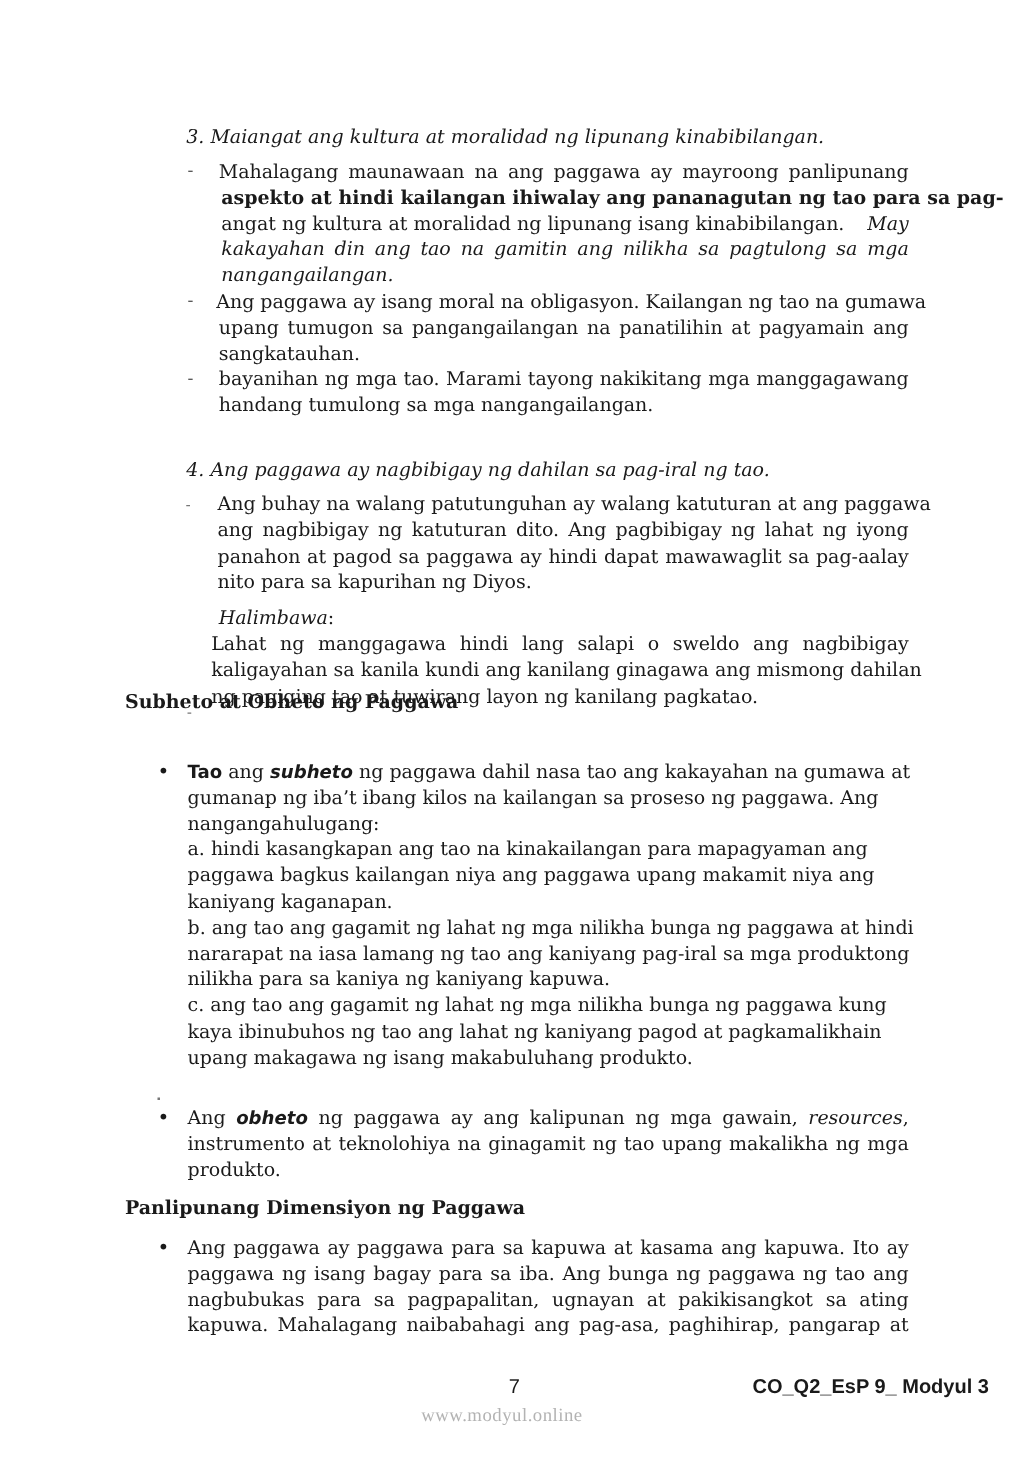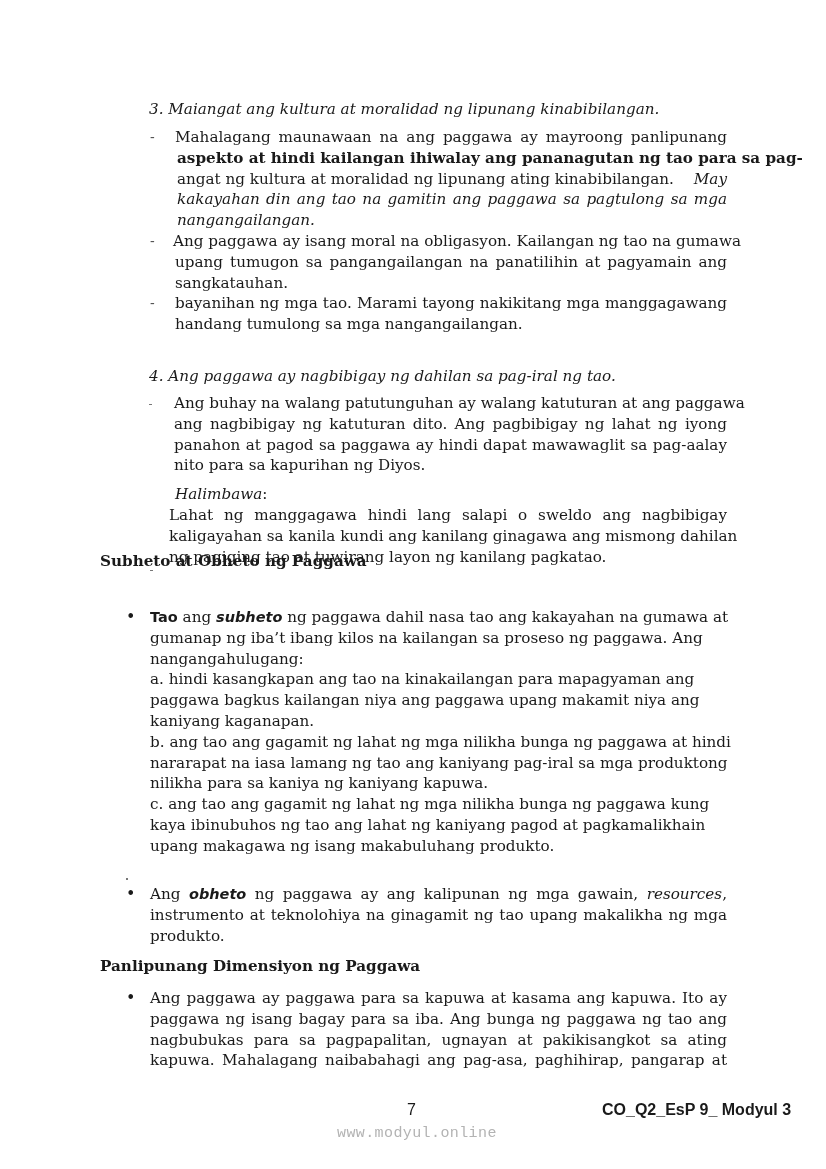--- a/index.html
+++ b/index.html
@@ -13,36 +13,36 @@
   .para { position: absolute; font-size: 15.2px; line-height: 20.8px; text-align: justify; }
   .para .ln { display: block; text-align: justify; text-align-last: justify; height: 20.8px; white-space: nowrap; overflow: visible; }
   .para .ln.last { text-align-last: left; }
   .ital { font-style: italic; }
   .bold { font-weight: bold; }
   .dash { position: absolute; font-size: 14px; color: #555; }
   .bullet { position: absolute; font-size: 16px; line-height: 20px; }
   .heading { position: absolute; font-weight: bold; font-size: 15.2px; }
   .footer-num { position: absolute; font-family: "Liberation Sans", sans-serif; font-size: 16px; }
   .footer-code { position: absolute; font-family: "Liberation Sans", sans-serif; font-weight: bold; font-size: 16px; }
-  .watermark { position: absolute; font-family: Liberation Mono, monospace; font-size: 15px; color: #b3b3b3; letter-spacing: 0.4px; text-align: right; }
+  .watermark { position: absolute; font-family: Liberation Serif, serif; font-size: 15px; color: #b3b3b3; letter-spacing: 0.4px; text-align: right; }
   .tiny-mark { position: absolute; width: 3px; height: 1px; background: #777; }
 </style>
 </head>
 <body>
 
 <div class="page">
 
   <div class="t ital" style="left:149px; top:99px;">3. Maiangat ang kultura at moralidad ng lipunang kinabibilangan.</div>
 
   <span class="dash" style="left:150px; top:129px;">-</span>
   <div class="para" style="left:175px; top:127px; width:552px;">
     <span class="ln">Mahalagang maunawaan na ang paggawa ay mayroong panlipunang</span>
     <span class="ln" style="padding-left:2px;font-weight:bold;">aspekto at hindi kailangan ihiwalay ang pananagutan ng tao para sa pag-</span>
-    <span class="ln" style="padding-left:2px; text-align-last:left; white-space:nowrap;"><span>angat ng kultura at moralidad ng lipunang ating kinabibilangan.</span> <span class="ital" style="float:right;">May</span></span>
-    <span class="ln ital" style="padding-left:2px;">kakayahan din ang tao na gamitin ang paggawa sa pagtulong sa mga</span>
+    <span class="ln" style="padding-left:2px; text-align-last:left; white-space:nowrap;"><span>angat ng kultura at moralidad ng lipunang isang kinabibilangan.</span> <span class="ital" style="float:right;">May</span></span>
+    <span class="ln ital" style="padding-left:2px;">kakayahan din ang tao na gamitin ang nilikha sa pagtulong sa mga</span>
     <span class="ln ital last" style="padding-left:2px;">nangangailangan.</span>
   </div>
 
   <span class="dash" style="left:150px; top:233px;">-</span>
   <div class="para" style="left:173px; top:231px; width:554px;">
     <span class="ln">Ang paggawa ay isang moral na obligasyon. Kailangan ng tao na gumawa</span>
     <span class="ln" style="padding-left:2px;">upang tumugon sa pangangailangan na panatilihin at pagyamain ang</span>
     <span class="ln last" style="padding-left:2px;">sangkatauhan.</span>
   </div>
 

